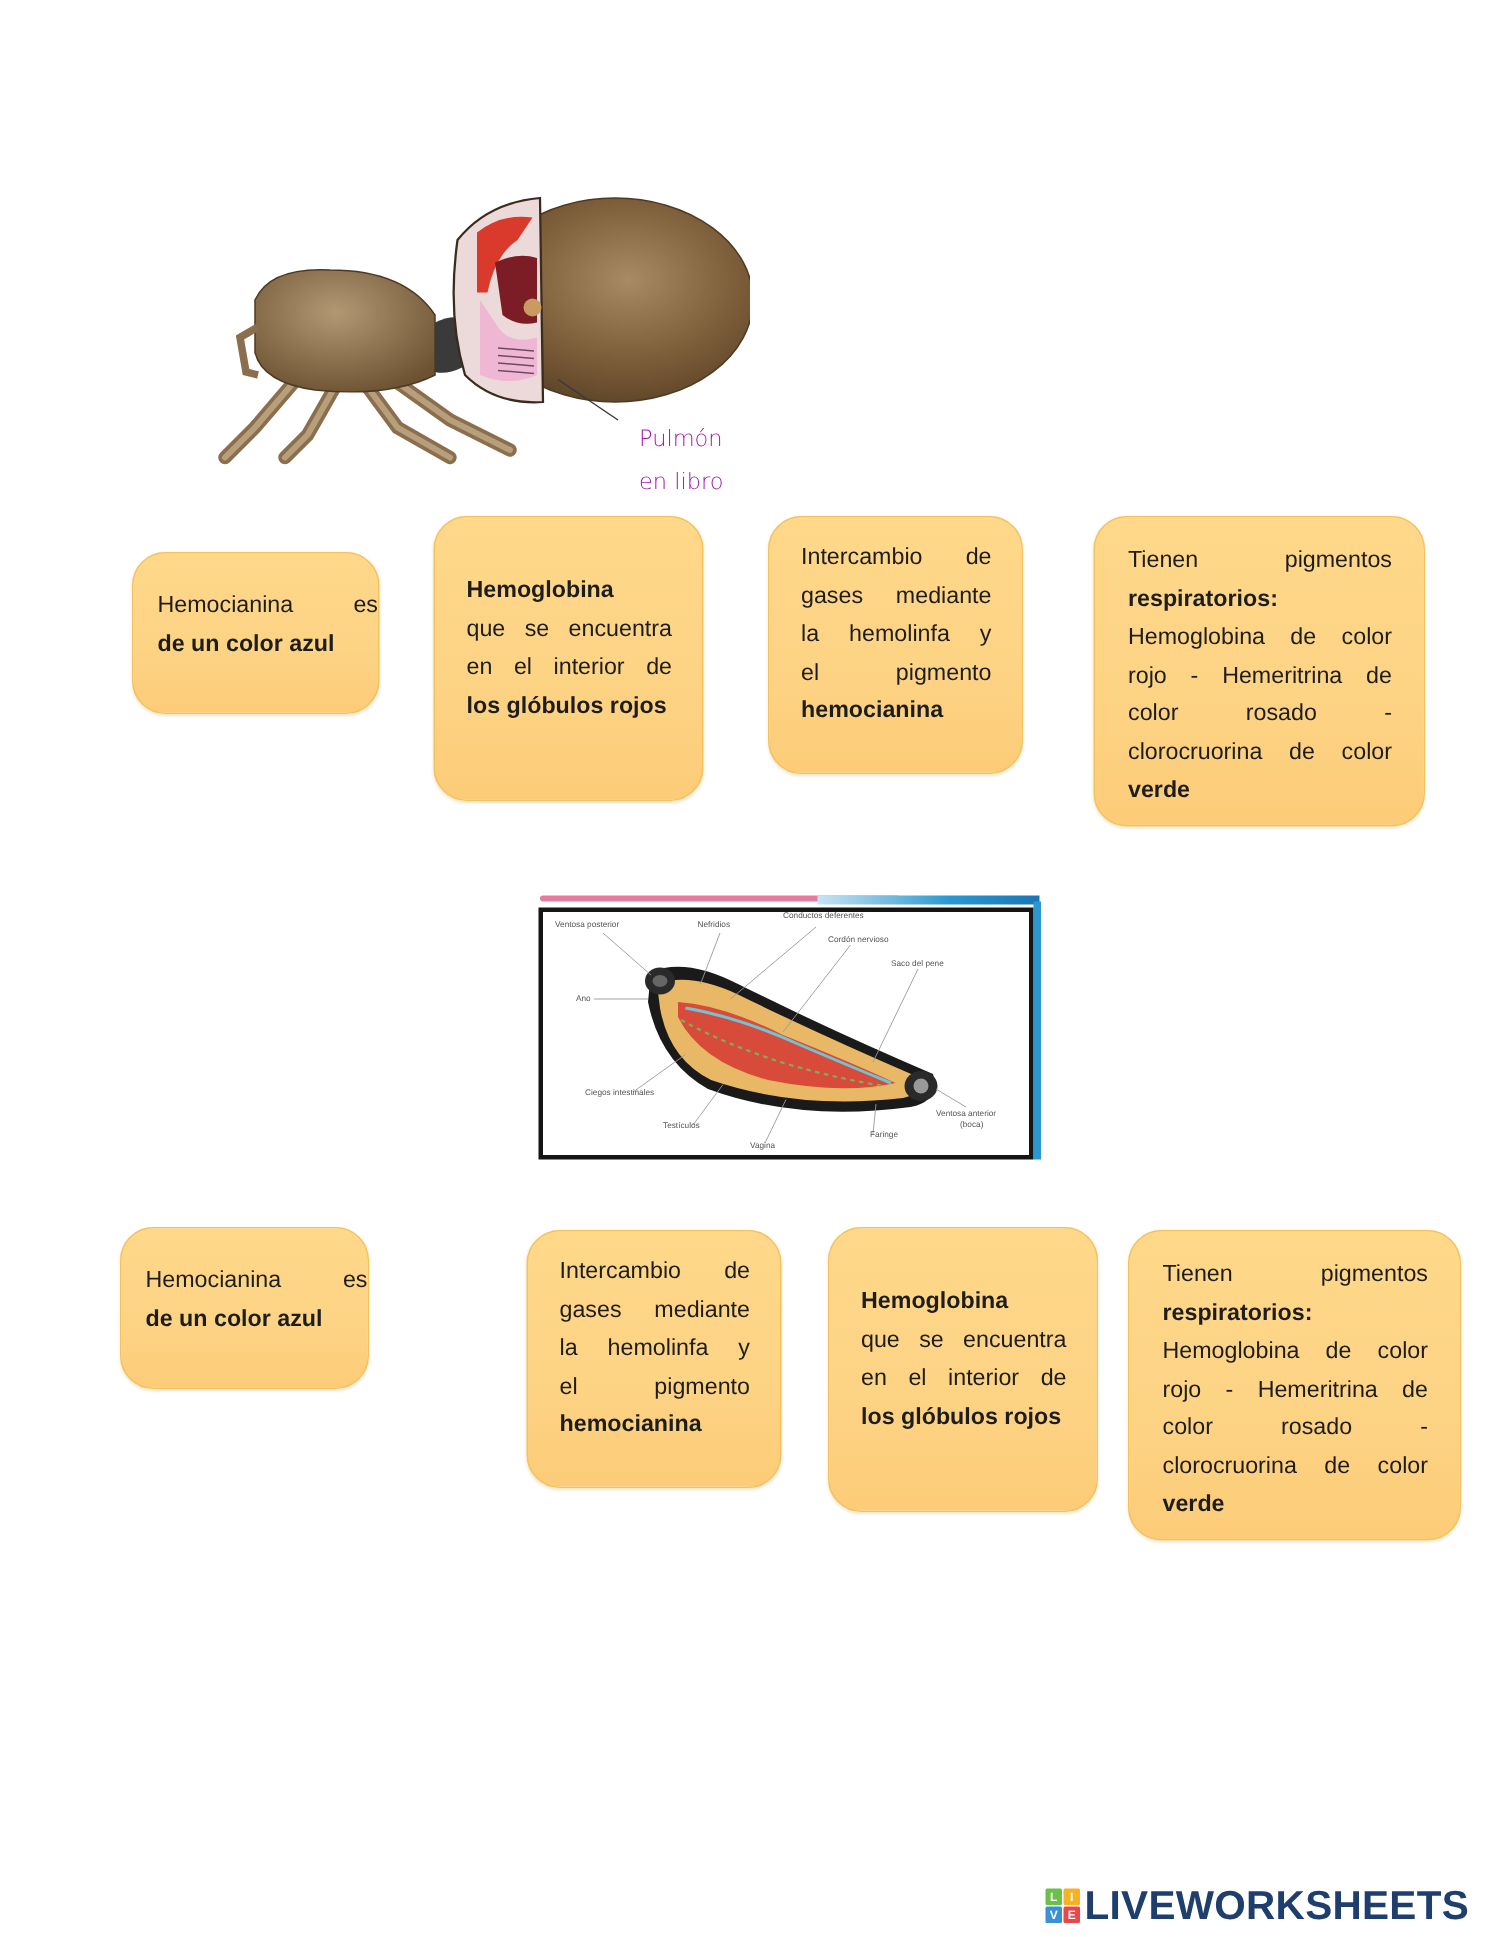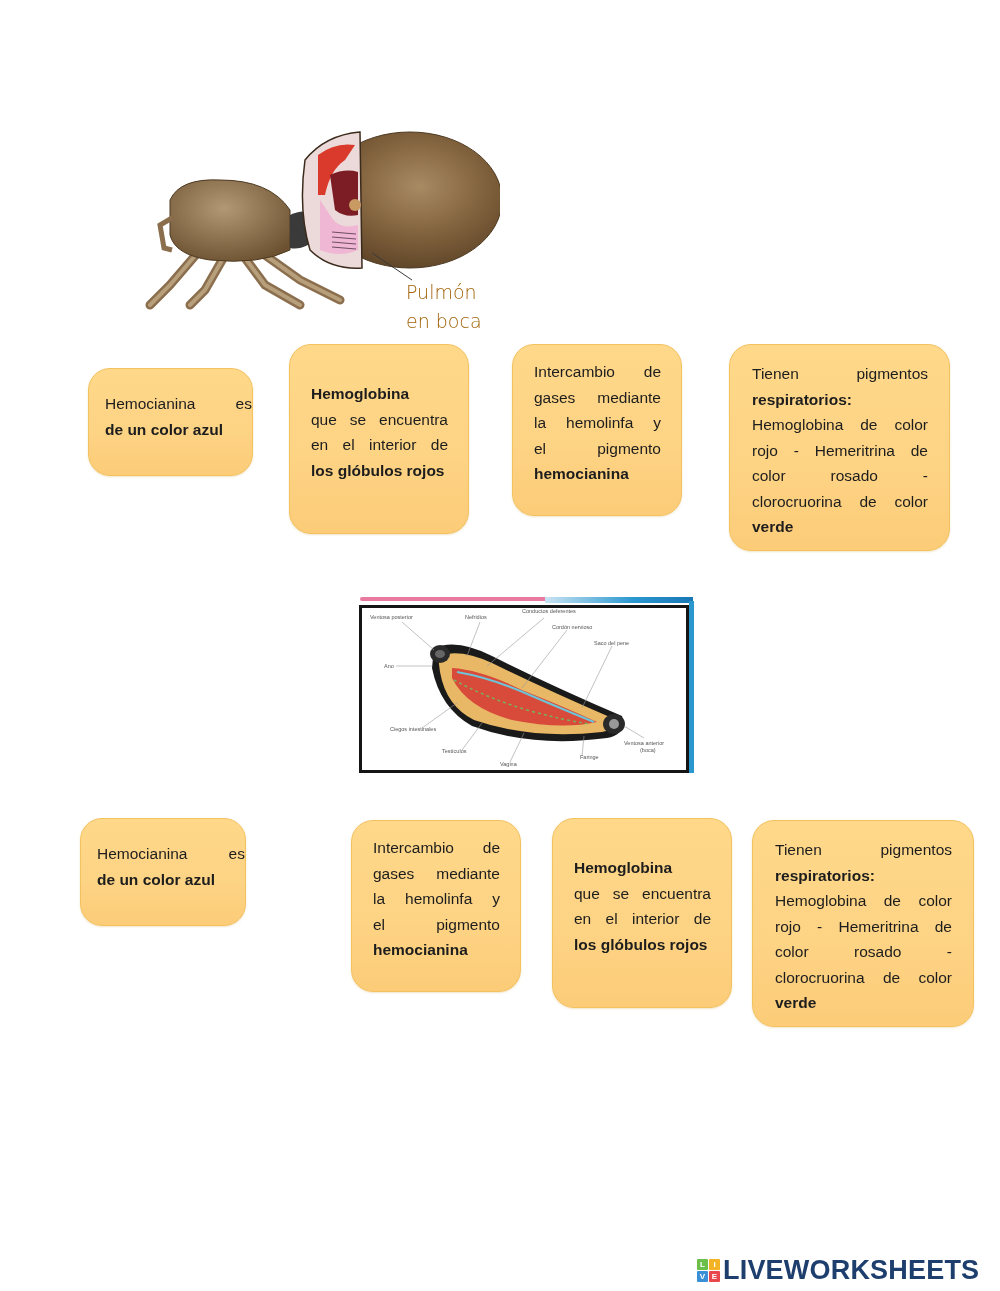--- a/index.html
+++ b/index.html
@@ -4,21 +4,21 @@
 <style>
   html, body { margin: 0; padding: 0; }
   body {
     width: 1000px; height: 1291px; position: relative; overflow: hidden;
     background: #ffffff; font-family: "Liberation Sans", sans-serif; color: #1a1a1a;
   }
   .abs { position: absolute; }
 
   
   .spider { left: 140px; top: 100px; width: 360px; height: 230px; }
-  .spider-label { left: 406px; top: 278px; font-size: 19px; line-height: 29px; color: #a16207; font-family: "DejaVu Sans", sans-serif; font-weight: 300; }
+  .spider-label { left: 426px; top: 278px; font-size: 15px; line-height: 29px; color: #a21caf; font-family: "DejaVu Sans", sans-serif; font-weight: 300; }
 
   
   .box {
     position: absolute; box-sizing: border-box;
     background: linear-gradient(180deg, #ffd88a 0%, #fdd384 60%, #fccc78 100%);
     border: 1.5px solid #f3c15e;
     border-radius: 22px;
     font-size: 15.5px; line-height: 25.5px; color: #1d1d1d;
     padding: 13px 0 10px 16px;
     text-align: justify;
@@ -89,21 +89,21 @@
       <line x1="192" y1="142" x2="216" y2="144"></line>
       <line x1="192" y1="147" x2="216" y2="149"></line>
     </g>
     <circle cx="215" cy="105" r="6" fill="#c99a62"></circle>
 
     <line x1="232" y1="153" x2="272" y2="180" stroke="#3a3a3a" stroke-width="1"></line>
   </svg>
 </div>
 <div class="abs spider-label">
   <div>Pulmón</div>
-  <div>en boca</div>
+  <div>en libro</div>
 </div>
 
 <div class="box" style="left:88px; top:368px; width:165px; height:108px; padding-top:22px;">
   <span class="line">Hemocianina es</span>
   <span class="line last">de un color azul</span>
 </div>
 
 <div class="box" style="left:289px; top:344px; width:180px; height:190px; padding-top:36px; padding-left:21px; padding-right:20px;">
   <span class="line last">Hemoglobina</span>
   <span class="line">que se encuentra</span>

